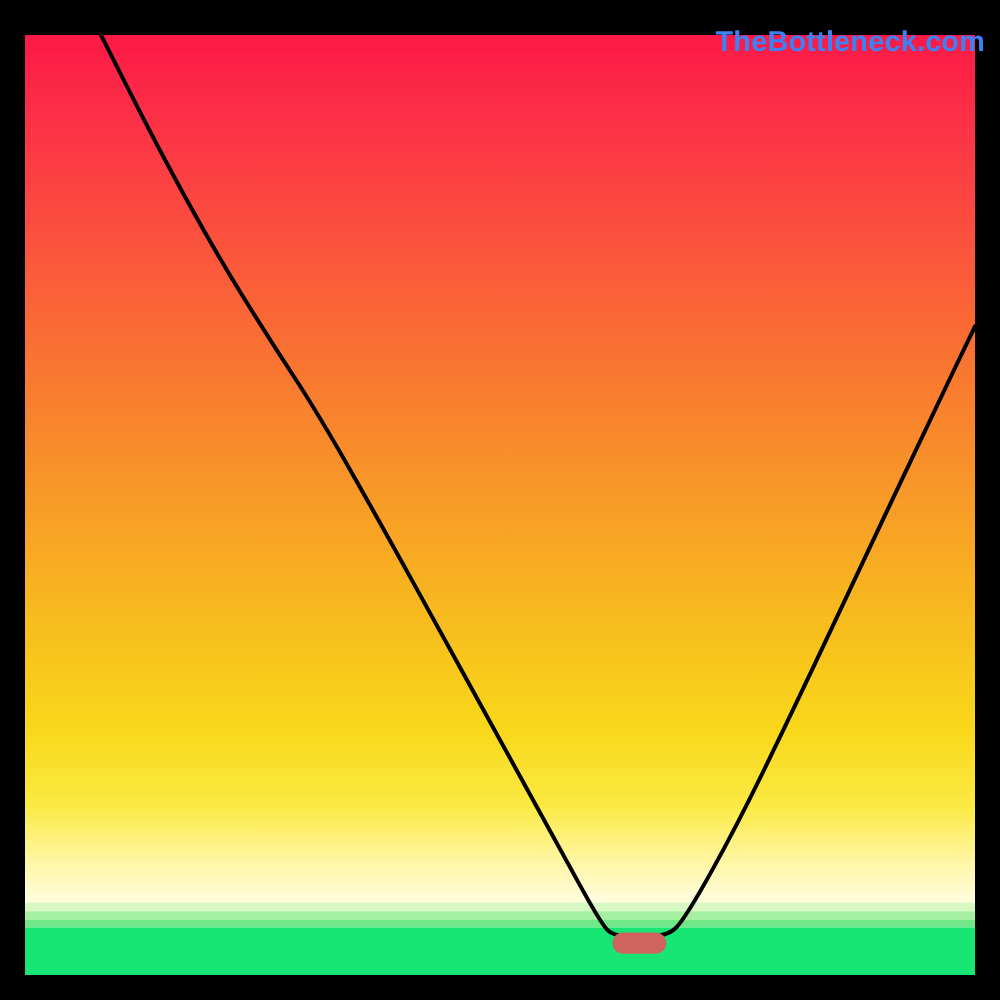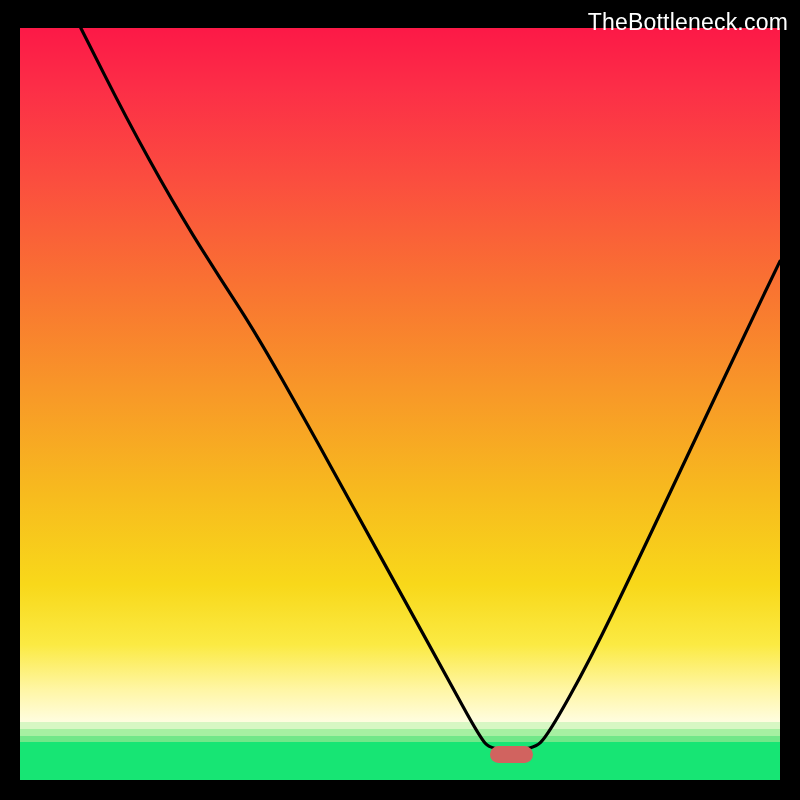--- a/index.html
+++ b/index.html
@@ -12,25 +12,25 @@
     font-family: Arial, Helvetica, sans-serif;
   }
   .frame {
     position: relative;
     width: 800px;
     height: 800px;
     background: #000;
   }
   .watermark {
     position: absolute;
-    top: 9px;
+    top: 20px;
     right: 12px;
-    color: #ffffff;
+    color: #3b82f6;
     font-size: 23px;
-    font-weight: 400;
+    font-weight: 700;
     letter-spacing: 0.2px;
     z-index: 30;
   }
   
   .plot {
     position: absolute;
     left: 20px;
     top: 28px;
     width: 760px;
     height: 752px;

